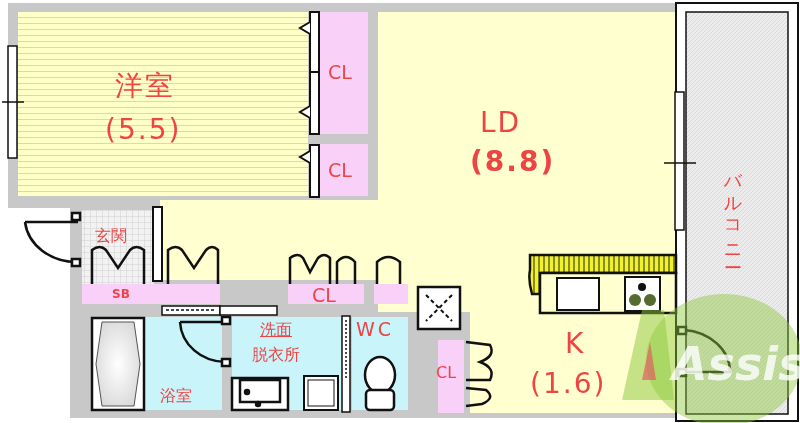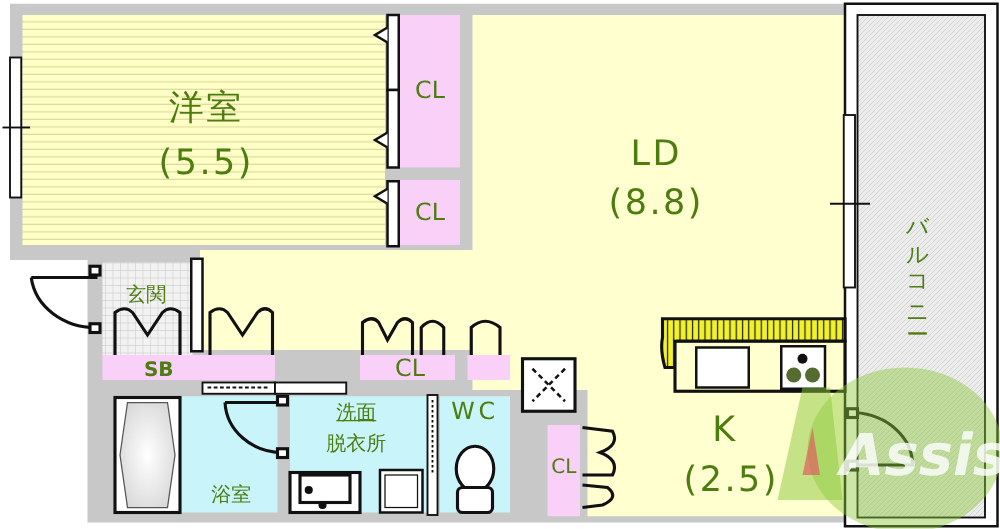--- a/index.html
+++ b/index.html
@@ -1,22 +1,22 @@
 <!DOCTYPE html>
 <html><head>
 <meta charset="utf-8">
 <style>
   html, body { margin: 0; padding: 0; background: #ffffff; }
   body { width: 800px; height: 423px; overflow: hidden; position: relative; font-family: "DejaVu Sans", sans-serif; }
   #plan { position: absolute; left: 0; top: 0; width: 800px; height: 423px; }
-  .lbl { position: absolute; color: #4d7c0f; text-align: center; white-space: nowrap; line-height: 1; font-family: "DejaVu Sans", sans-serif; }
+  .lbl { position: absolute; color: #ef4444; text-align: left; white-space: nowrap; line-height: 1; font-family: "DejaVu Sans", sans-serif; }
   .big { font-size: 28px; letter-spacing: 2px; }
   .mid { font-size: 19px; }
   .sm { font-size: 16px; }
-  .xs { font-size: 16px; font-weight: bold; }
+  .xs { font-size: 12px; font-weight: bold; }
   .vert { writing-mode: vertical-rl; font-size: 18px; letter-spacing: 4px; }
   .watermark { position: absolute; left: 612px; top: 280px; width: 190px; height: 150px; pointer-events: none; }
 </style>
 </head>
 <body>
 
 <svg id="plan" viewBox="0 0 800 423" xmlns="http://www.w3.org/2000/svg">
   <defs>
     <pattern id="stripe" width="6" height="6" patternUnits="userSpaceOnUse">
       <rect width="6" height="6" fill="#ffffc8"></rect>
@@ -177,24 +177,24 @@
   <ellipse cx="112" cy="80" rx="78" ry="66" fill="#8cc83c" opacity="0.45"></ellipse>
   <path d="M10 120 L30 30 L52 30 L62 120 Z" fill="#8cc83c" opacity="0.5"></path>
   <path d="M30 100 L38 62 L44 100 Z" fill="#e06060" opacity="0.7"></path>
   <text x="60" y="100" font-family="DejaVu Sans, sans-serif" font-size="46" font-weight="bold" font-style="italic" fill="#ffffff" opacity="0.8">Assist</text>
 </svg>
 
 <div class="lbl big" style="left:115px;top:72px;width:100px;">洋室</div>
 <div class="lbl big" style="left:105px;top:116px;width:120px;">(5.5)</div>
 
 <div class="lbl big" style="left:480px;top:109px;width:90px;">LD</div>
-<div class="lbl big" style="left:470px;top:148px;width:110px;">(8.8)</div>
+<div class="lbl big" style="left:470px;top:148px;width:110px;font-weight:bold;">(8.8)</div>
 
 <div class="lbl big" style="left:565px;top:330px;width:30px;">K</div>
-<div class="lbl big" style="left:530px;top:370px;width:110px;">(2.5)</div>
+<div class="lbl big" style="left:530px;top:370px;width:110px;">(1.6)</div>
 
 <div class="lbl sm" style="left:95px;top:228px;width:44px;">玄関</div>
 <div class="lbl xs" style="left:112px;top:288px;width:30px;">SB</div>
 
 <div class="lbl sm" style="left:160px;top:375px;width:50px;margin-top:13px;">浴室</div>
 <div class="lbl sm" style="left:260px;top:322px;width:50px;text-decoration:underline;">洗面</div>
 <div class="lbl sm" style="left:252px;top:347px;width:66px;">脱衣所</div>
 <div class="lbl mid" style="left:356px;top:320px;width:48px;letter-spacing:3px;">WC</div>
 
 <div class="lbl vert" style="left:724px;top:160px;">バルコニー</div>

